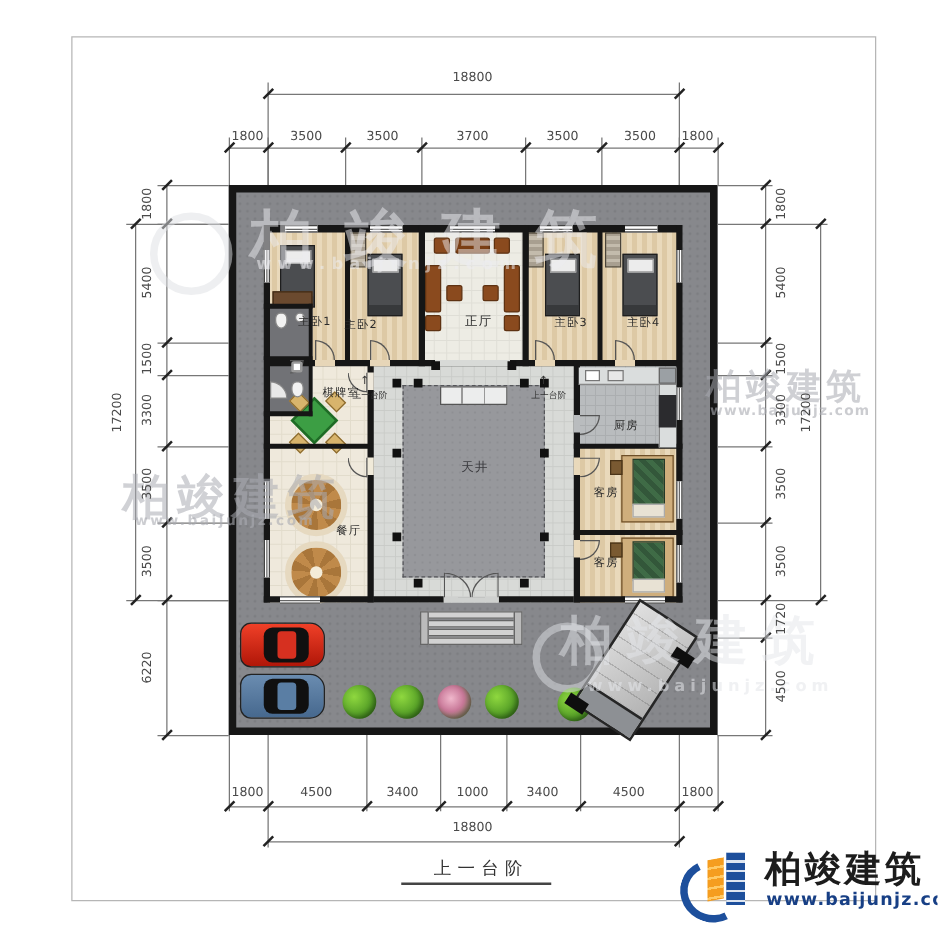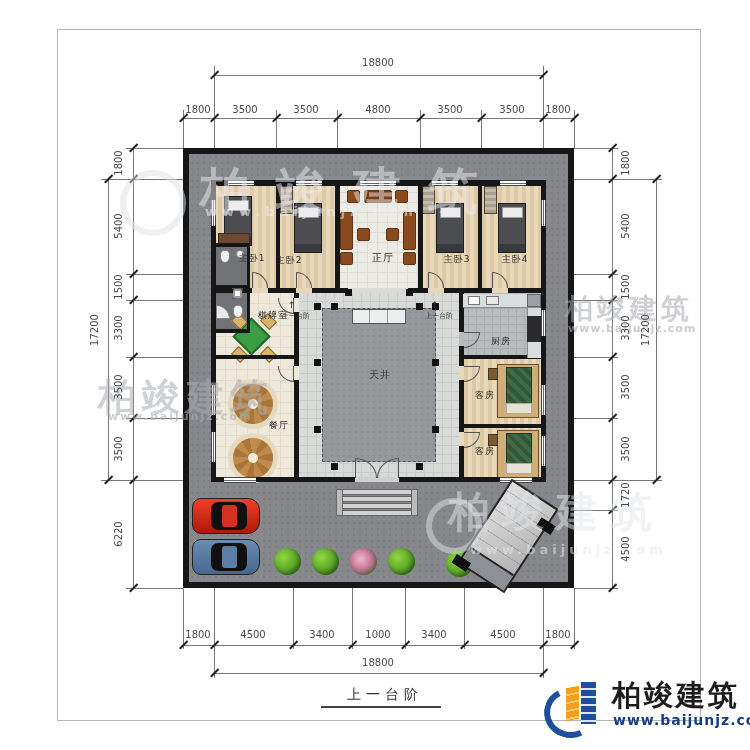--- a/index.html
+++ b/index.html
@@ -374,21 +374,21 @@
 <div class="wm" style="left:565px;top:290px;font-size:28px;letter-spacing:4px;color:rgba(168,170,176,.55)">柏竣建筑</div>
 <div class="wm" style="left:568px;top:322px;font-size:11px;letter-spacing:1px;color:rgba(168,170,176,.6)">www.baijunjz.com</div>
 <div class="wmring" style="left:426px;top:498px;width:44px;height:44px"></div>
 <div class="wm" style="left:448px;top:484px;font-size:42px;letter-spacing:12px;color:rgba(228,229,233,.5)">柏竣建筑</div>
 <div class="wm" style="left:470px;top:542px;font-size:13px;letter-spacing:4px;color:rgba(228,229,233,.55)">www.baijunjz.com</div>
 
 <span class="dim" style="left:338px;top:57px;width:80px">18800</span>
 <span class="dim" style="left:178px;top:104px">1800</span>
 <span class="dim" style="left:225px;top:104px">3500</span>
 <span class="dim" style="left:286px;top:104px">3500</span>
-<span class="dim" style="left:358px;top:104px">4800</span>
+<span class="dim" style="left:358px;top:104px">3700</span>
 <span class="dim" style="left:430px;top:104px">3500</span>
 <span class="dim" style="left:492px;top:104px">3500</span>
 <span class="dim" style="left:538px;top:104px">1800</span>
 
 <span class="dim" style="left:178px;top:629px">1800</span>
 <span class="dim" style="left:233px;top:629px">4500</span>
 <span class="dim" style="left:302px;top:629px">3400</span>
 <span class="dim" style="left:358px;top:629px">1000</span>
 <span class="dim" style="left:414px;top:629px">3400</span>
 <span class="dim" style="left:483px;top:629px">4500</span>

